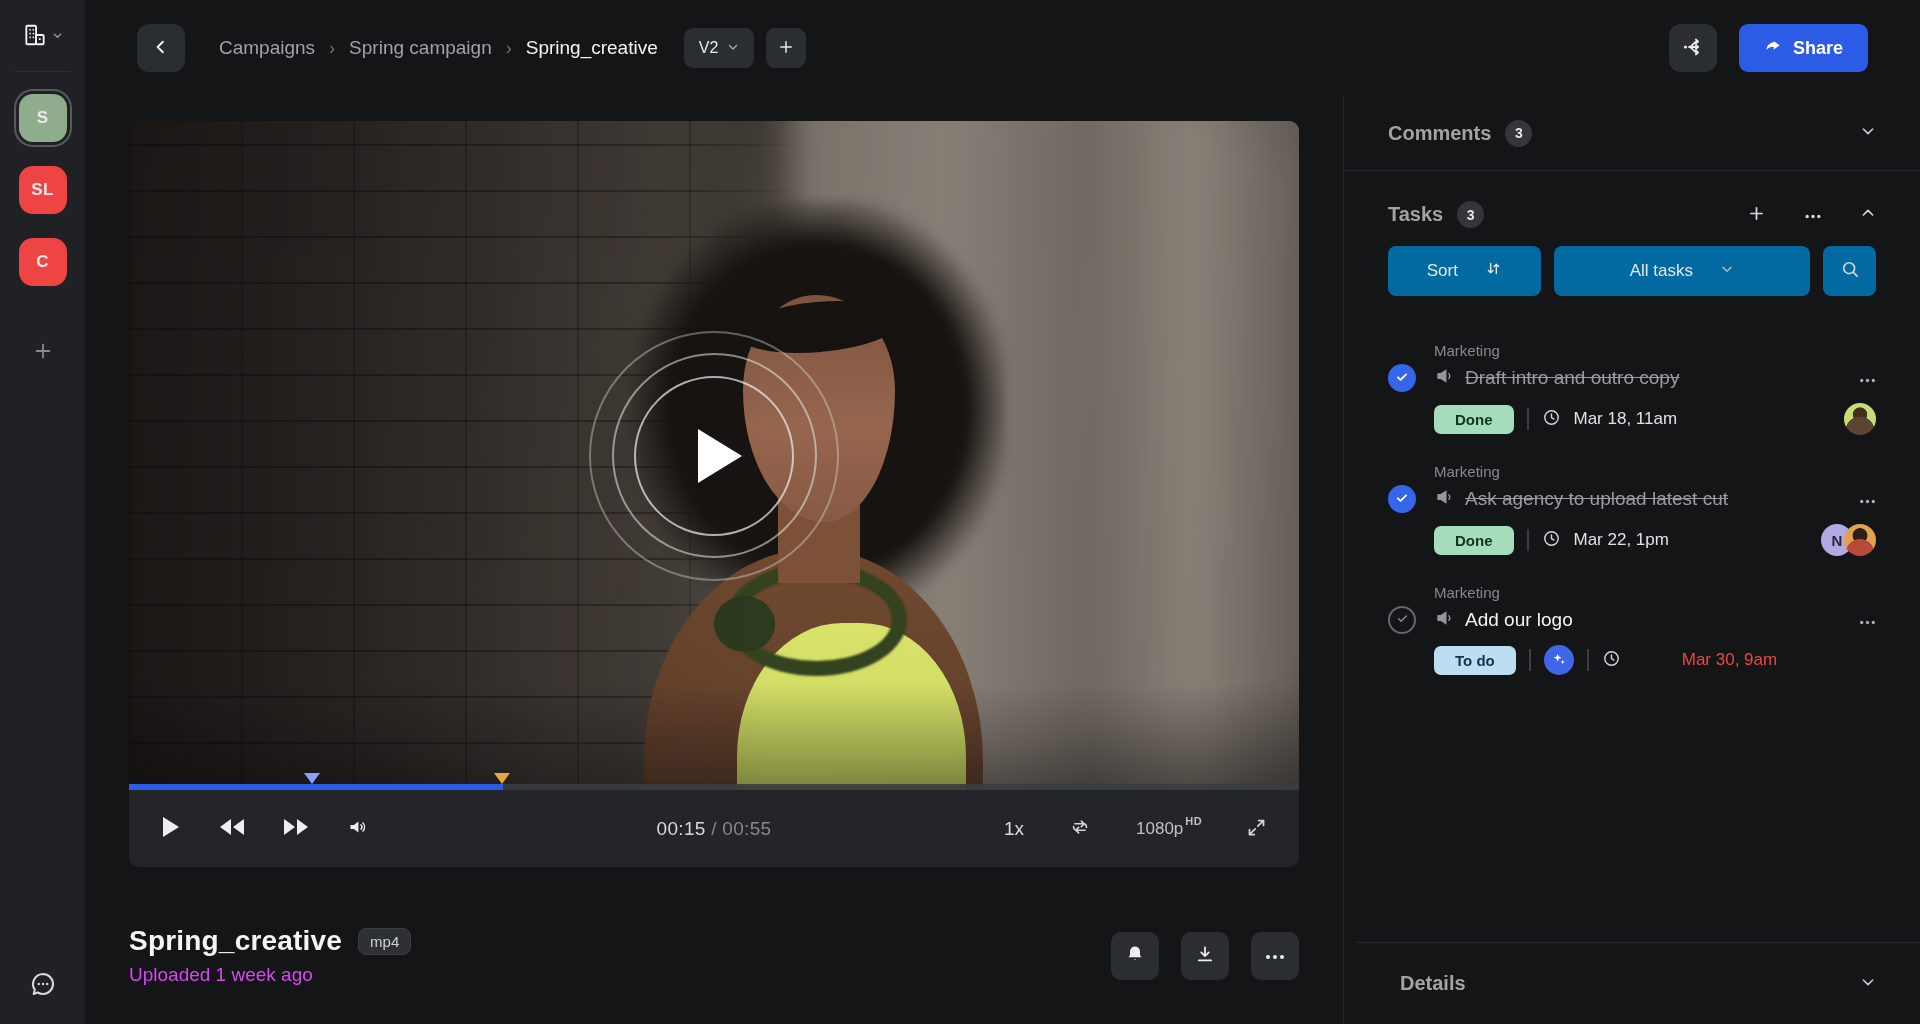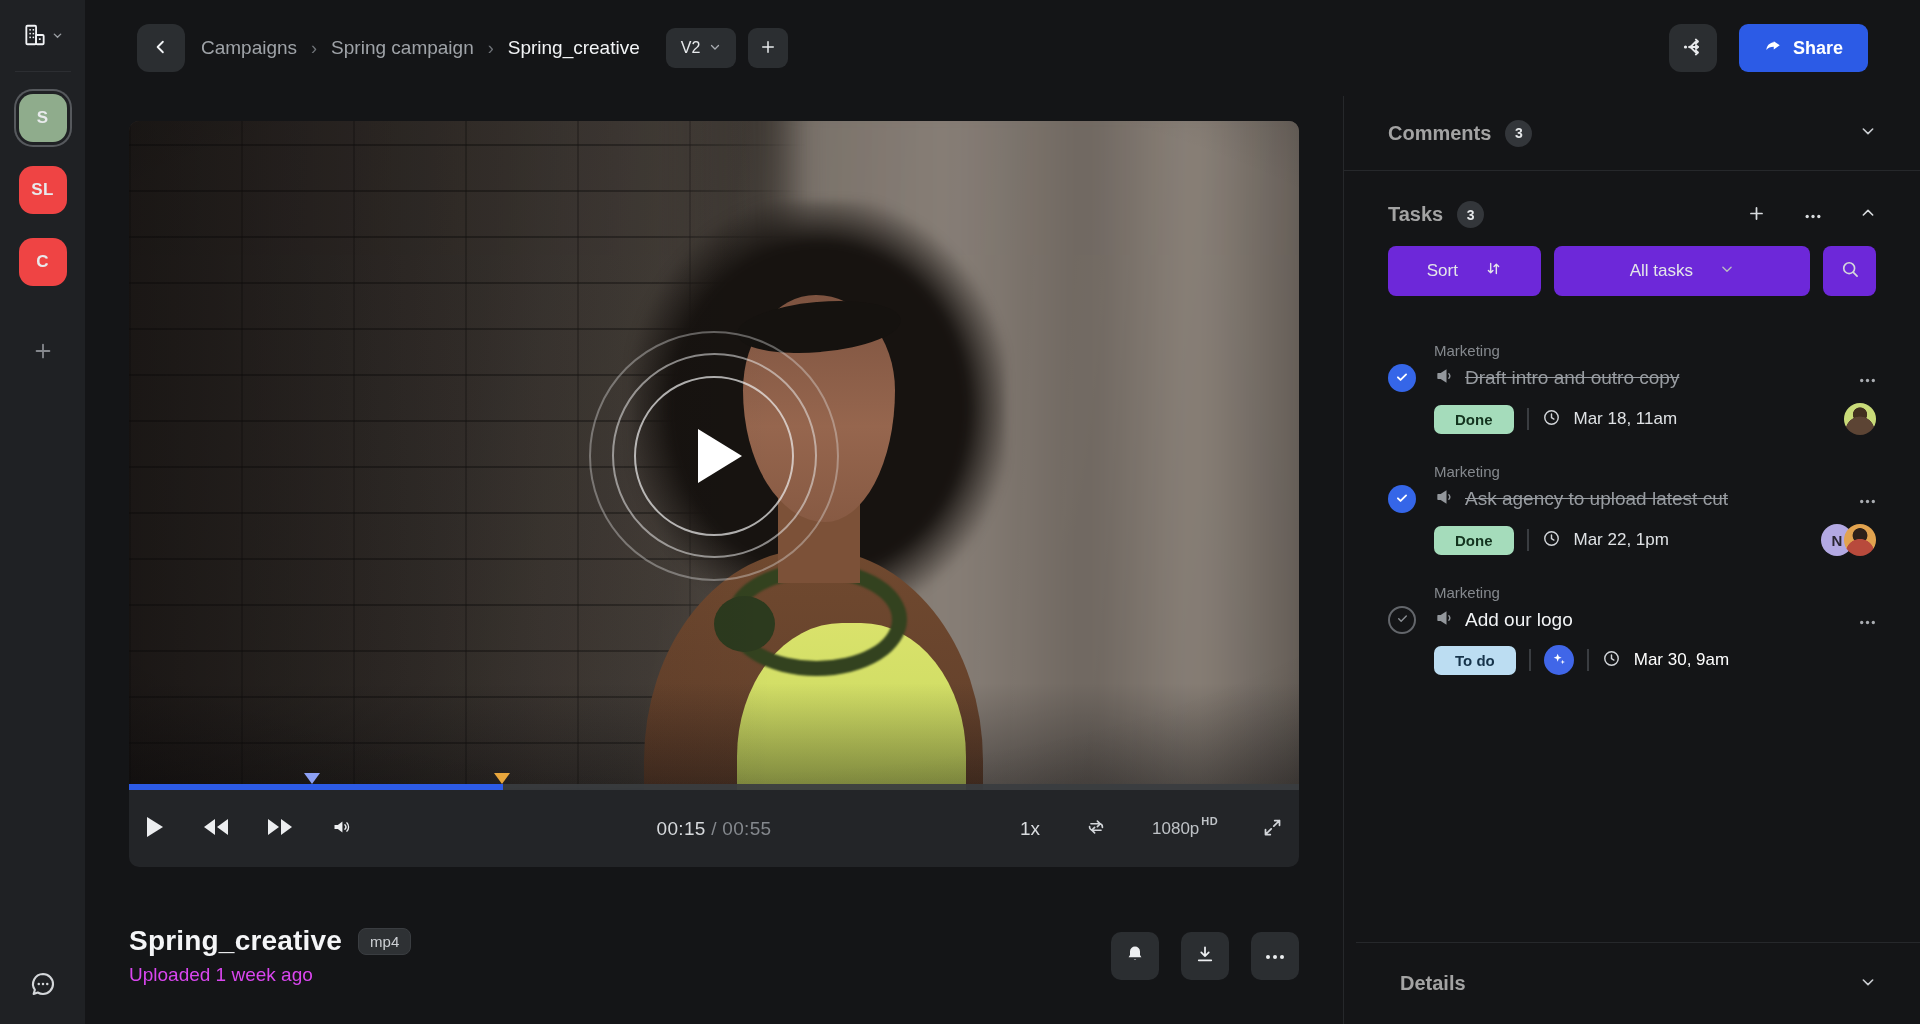--- a/index.html
+++ b/index.html
@@ -33,21 +33,21 @@
 
   
   .main-col { flex:1; display:flex; flex-direction:column; height:100%; }
 
   
   .topbar { height:96px; flex:0 0 96px; display:flex; align-items:center; padding:0 52px; }
   .back-btn {
     width:48px; height:48px; border-radius:12px; background:#2B2E31;
     display:flex; align-items:center; justify-content:center; color:#F2F4F6;
   }
-  .breadcrumb { display:flex; align-items:center; gap:14px; margin-left:16px; font-size:19px; }
+  .breadcrumb { display:flex; align-items:center; gap:14px; margin-left:34px; font-size:19px; }
   .bc-link { color:#9FA3A8; }
   .bc-sep { color:#6F7378; font-size:18px; }
   .bc-current { color:#F2F4F6; font-weight:500; }
   .version-pill {
     margin-left:26px; height:40px; border-radius:9px; background:#2B2E31;
     display:flex; align-items:center; gap:9px; padding:0 15px; font-size:16px; color:#E8EAEC;
   }
   .version-pill .chev { color:#A9ACB1; }
   .add-version {
     margin-left:12px; width:40px; height:40px; border-radius:9px; background:#2B2E31;
@@ -117,21 +117,21 @@
     border-top:27px solid transparent; border-bottom:27px solid transparent; margin-left:12px; }
 
   
   .timeline { position:absolute; left:0; right:0; bottom:0; height:6px; background:rgba(58,61,64,.92); }
   .timeline-fill { position:absolute; left:0; top:0; bottom:0; background:#2C5BE6; }
   .tl-marker { position:absolute; bottom:6px; width:0; height:0;
     border-left:8px solid transparent; border-right:8px solid transparent; border-top:11px solid currentColor; }
 
   
   .controls { position:relative; height:77px; background:#232528;
-    display:flex; align-items:center; padding:0 16px; }
+    display:flex; align-items:center; padding:0 32px; }
   .ctrl-left { display:flex; align-items:center; gap:38px; color:#ECEEF0; }
   .time-display { position:absolute; left:50%; transform:translateX(-50%);
     font-size:19px; letter-spacing:.3px; }
   .time-cur { color:#D6D9DC; }
   .time-dur { color:#84888D; }
   .ctrl-right { margin-left:auto; display:flex; align-items:center; gap:44px; color:#D3D6DA; }
   .speed-btn { font-size:19px; color:#D9DCDF; }
   .quality-btn { font-size:17px; color:#BEC2C6; display:flex; align-items:flex-start; gap:2px; }
   .quality-tag { font-size:11px; font-weight:700; margin-top:-4px; letter-spacing:.4px; }
 
@@ -158,21 +158,21 @@
   .sec-title { font-size:20px; font-weight:700; color:#a3a3a3; }
   .count-badge { width:27px; height:27px; border-radius:50%; background:#33363A;
     color:#E6E8EA; font-size:14px; font-weight:600; display:flex; align-items:center;
     justify-content:center; margin-left:14px; }
   .row-chev { margin-left:auto; color:#C9CCD0; }
 
   .tasks-sec { padding:0 44px; }
   .tasks-head { margin-top:30px; display:flex; align-items:center; }
   .tasks-head-actions { margin-left:auto; display:flex; align-items:center; gap:38px; color:#D8DBDE; }
   .tasks-controls { margin-top:18px; display:flex; gap:13px; }
-  .ctrl-chip { height:50px; background:#6d28d9; border-radius:8px; color:#E4E6E9;
+  .ctrl-chip { height:50px; background:#0369a1; border-radius:8px; color:#E4E6E9;
     font-size:17px; display:flex; align-items:center; justify-content:center; gap:27px; }
   .sort-chip { width:153px; }
   .filter-chip { width:257px; }
   .filter-chip .chev { color:#B9BCC0; }
   .search-chip { width:53px; color:#D5D8DB; }
 
   .task-list { margin-top:46px; }
   .task { display:flex; gap:18px; margin-bottom:28px; }
   .task-check { width:28px; height:28px; border-radius:50%; flex:0 0 28px; margin-top:22px;
     display:flex; align-items:center; justify-content:center; }
@@ -186,21 +186,21 @@
   .task-title.struck { color:#989CA1; text-decoration:line-through; }
   .task-title.open { color:#F2F4F6; }
   .task-more { margin-left:auto; color:#A9ACB1; }
   .task-meta { display:flex; align-items:center; gap:13px; margin-top:13px; }
   .status-badge { font-size:15px; font-weight:700; border-radius:7px; padding:6px 21px; }
   .status-done { background:#A5DCBB; color:#14341F; }
   .status-todo { background:#BCDDF2; color:#16334A; }
   .vline { width:2px; height:22px; background:#3A3D41; }
   .clock { color:#D2D5D9; }
   .due { font-size:17px; color:#DFE2E5; }
-  .due.muted { color:#ffffff; }
+  .due.muted { color:#ef4444;margin-left:48px; }
   .ai-chip { width:30px; height:30px; border-radius:50%; background:#4066E8; color:#FFF;
     display:flex; align-items:center; justify-content:center; }
   .task-avatars { margin-left:auto; display:flex; }
   .avatar { width:32px; height:32px; border-radius:50%; flex:0 0 32px; }
   .avatar + .avatar { margin-left:-9px; }
   .avatar-initial { background:#B3A9E3; color:#2A2633; font-size:15px; font-weight:700;
     display:flex; align-items:center; justify-content:center; }
   .avatar-photo-lime { background:
       radial-gradient(circle at 50% 88%, #5C4434 44%, transparent 46%),
       radial-gradient(circle at 50% 36%, #42301f 26%, transparent 29%),

